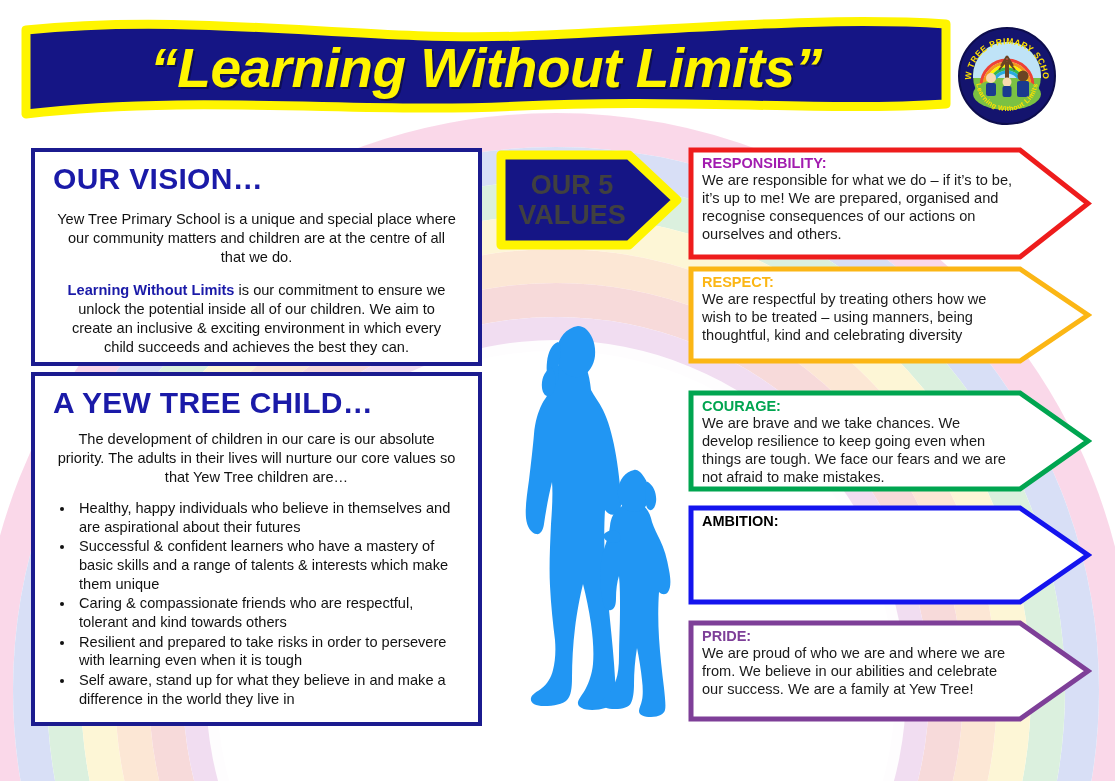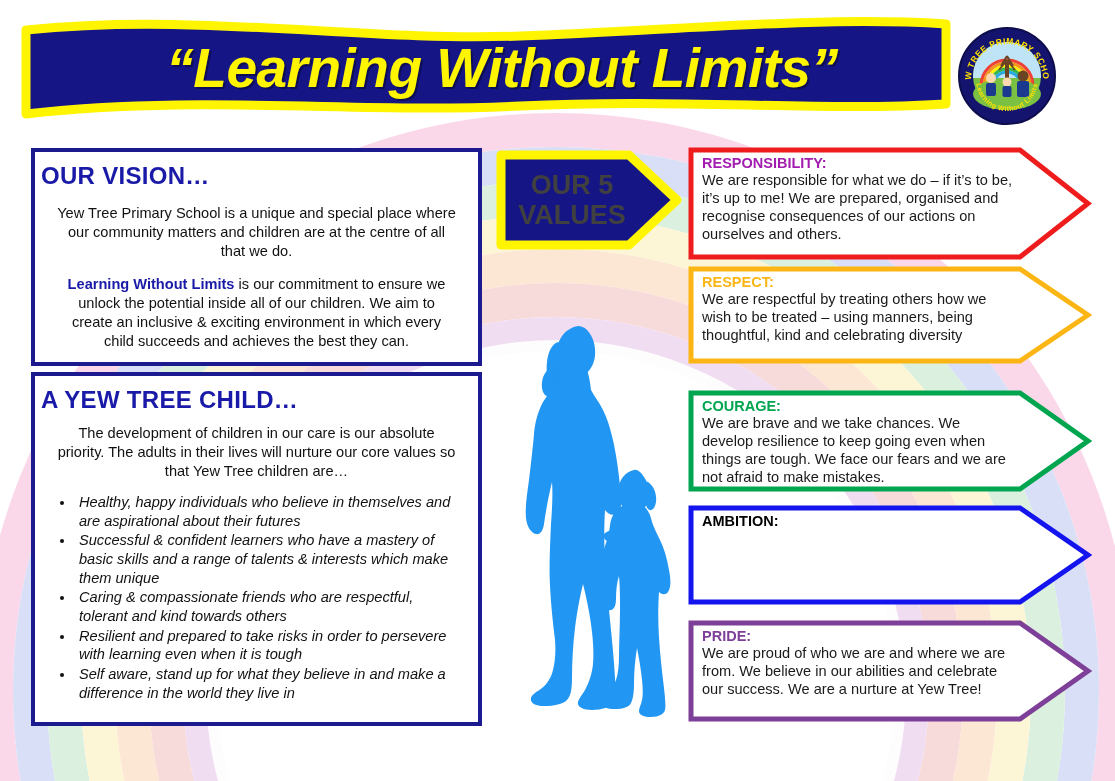--- a/index.html
+++ b/index.html
@@ -12,21 +12,21 @@
     position:relative;
   }
   #poster{position:relative;width:1115px;height:781px;overflow:hidden;background:#fff;}
 
   
   .bg-layer{position:absolute;left:0;top:0;width:1115px;height:781px;z-index:0;pointer-events:none;}
 
   
   .banner-wrap{position:absolute;left:20px;top:12px;width:932px;height:112px;z-index:3;}
   .banner-text{
-    position:absolute;left:16px;top:0;width:932px;height:112px;
+    position:absolute;left:0;top:0;width:932px;height:112px;
     display:flex;align-items:center;justify-content:center;
     color:#FFF500;
     font-size:55px;font-weight:bold;font-style:italic;
     letter-spacing:-0.5px;
     text-shadow:2px 2px 0 rgba(0,0,0,0.35);
     white-space:nowrap;
   }
 
   
   .crest{position:absolute;left:957px;top:26px;width:100px;height:100px;z-index:4;}
@@ -34,36 +34,36 @@
   
   .box{
     position:absolute;background:#ffffff;
     border:4px solid #1B1B8F;
     box-sizing:border-box;z-index:3;
   }
   .box-vision{left:31px;top:148px;width:451px;height:218px;}
   .box-child{left:31px;top:372px;width:451px;height:354px;}
 
   .box-title{
-    color:#1A1AA8;font-size:24px;font-weight:bold;
-    margin:10px 0 0 6px;letter-spacing:0.3px;
+    color:#1A1AA8;font-size:30px;font-weight:bold;
+    margin:10px 0 0 18px;letter-spacing:0.3px;
   }
   .box-para{
     color:#111;font-size:14.6px;line-height:1.30;
     text-align:center;margin:14px 22px 0 22px;
   }
   .box-para.tight{margin-top:10px;}
   .kw{color:#1A1AA8;font-weight:bold;}
 
   ul.child-list{
     margin:12px 18px 0 40px;padding:0;
     color:#111;font-size:14.6px;line-height:1.28;
     text-align:left;
   }
-  ul.child-list li{margin:0 0 1px 0;padding-left:4px;font-style:italic;}
+  ul.child-list li{margin:0 0 1px 0;padding-left:4px;}
 
   
   .values-badge{position:absolute;left:496px;top:150px;width:186px;height:100px;z-index:3;}
   .values-badge-label{
     position:absolute;left:0;top:0;width:152px;height:100px;
     display:flex;flex-direction:column;align-items:center;justify-content:center;
     color:#404040;font-size:27px;font-weight:bold;line-height:1.12;
     text-align:center;
   }
 
@@ -274,17 +274,17 @@
       <div class="val-head" style="color:#000000">AMBITION:</div>
     </div>
   </div>
 
   <div class="val val-pride">
     <svg width="404" height="102" viewBox="0 0 404 102">
       <path d="M3,3 L332,3 L400,51 L332,99 L3,99 Z" fill="#ffffff" stroke="#7E3F98" stroke-width="5" stroke-linejoin="miter"></path>
     </svg>
     <div class="val-body">
       <div class="val-head" style="color:#7E3F98">PRIDE:</div>
-      <div class="val-text">We are proud of who we are and where we are from. We believe in our abilities and celebrate our success. We are a nurture at Yew Tree!</div>
+      <div class="val-text">We are proud of who we are and where we are from. We believe in our abilities and celebrate our success. We are a family at Yew Tree!</div>
     </div>
   </div>
 
 </div>
 
 </body></html>

